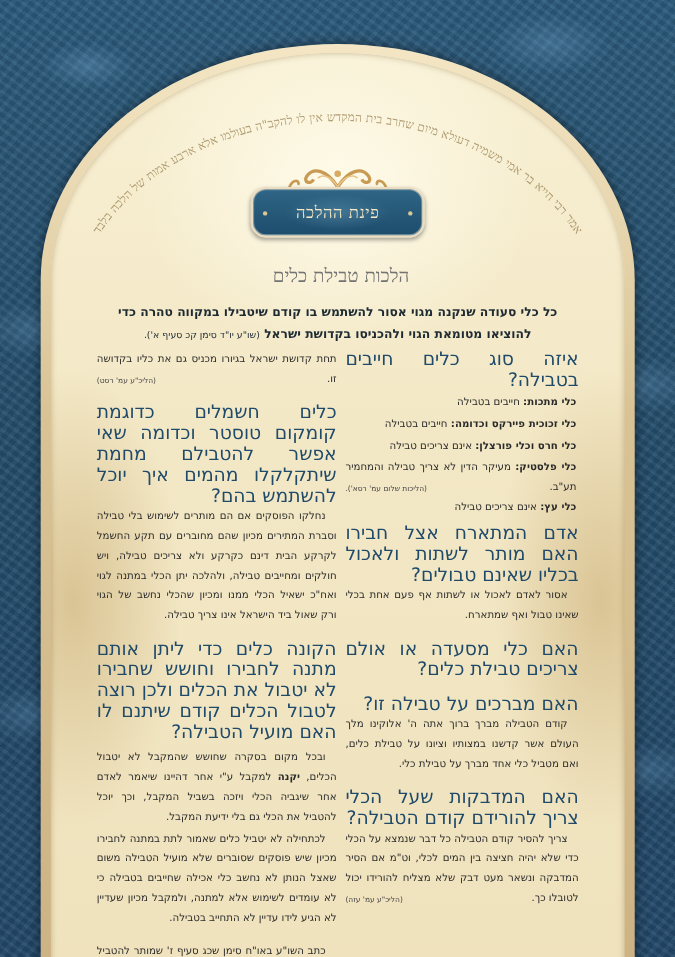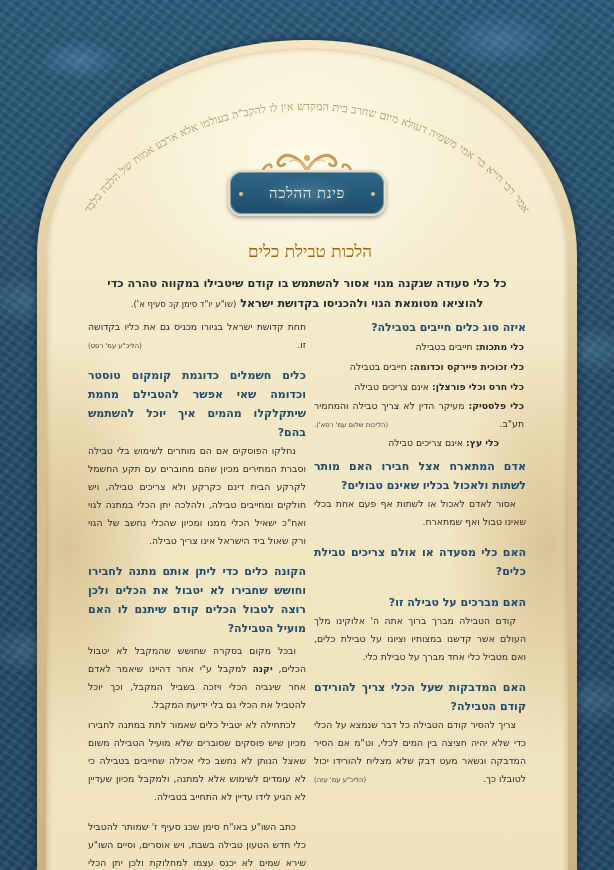--- a/index.html
+++ b/index.html
@@ -62,45 +62,45 @@
     box-shadow: 0 2px 4px rgba(0,0,0,0.35), inset 0 0 0 1px #7a98a8;
     display: flex; align-items: center; justify-content: center;
   }
   .badge .dot { position: absolute; top: 20px; width: 4px; height: 4px; border-radius: 50%; background: #d9c796; }
   .badge .dot.l { left: 9px; } .badge .dot.r { right: 9px; }
   .badge-label {
     font-family: "DejaVu Serif", serif; font-size: 15px; color: #f3e7c4; letter-spacing: 0.5px;
   }
   .title {
     position: absolute; left: 100px; top: 241px; width: 420px; text-align: center;
-    font-family: "DejaVu Serif", serif; font-size: 17px; color: #a16207;
+    font-family: "DejaVu Serif", serif; font-size: 17px; color: #737373;
   }
   .intro {
     position: absolute; left: 88px; top: 274px; width: 438px; text-align: center;
     direction: rtl; font-size: 11.2px; font-weight: bold; color: #1e2b33; line-height: 20px;
   }
   .intro .src { font-weight: normal; font-size: 8.5px; }
   .col {
     position: absolute; top: 318px; direction: rtl; text-align: justify; color: #2a2a2a;
   }
   .col.right { left: 314px; width: 212px; }
   .col.left { left: 88px; width: 218px; }
   .q {
-    font-weight: bold; color: #1f4a6a; font-size: 11px; line-height: 19px;
+    font-weight: normal; color: #1f4a6a; font-size: 17px; line-height: 19px;
   }
   .p {
     font-size: 9.3px; line-height: 18px; color: #2b2b2b;
   }
   .p.indent { text-indent: 10px; }
   .p .b { font-weight: bold; }
   .ref { font-size: 6.8px; float: left; direction: rtl; color: #444; margin-top: 1px; }
   .sp { height: 12px; }
   .list-item { font-size: 9.3px; line-height: 20px; text-align: right; padding-right: 2px; }
   .list-item .b { font-weight: bold; }
-  .list-item.center { text-align: left; }
+  .list-item.center { text-align: right; }
 </style>
 </head>
 <body>
 
 <div class="arch-outer"></div>
 <div class="arch-inner"></div>
 
 <svg class="arch-text" viewBox="0 0 522 260">
   <defs>
     <path id="archPath" d="M 18 250 A 243 188 0 0 1 504 250"></path>

